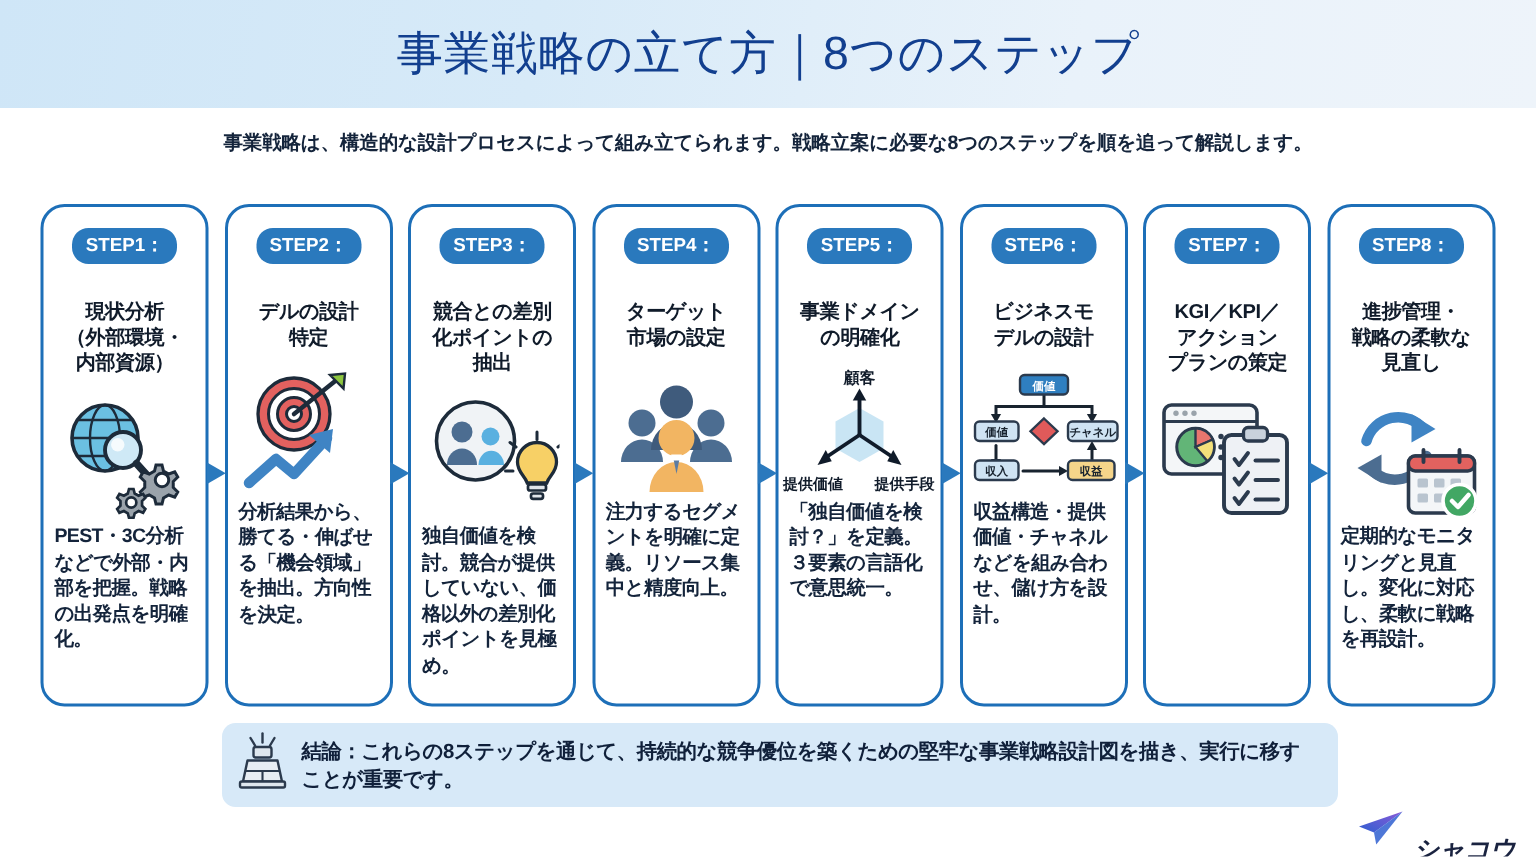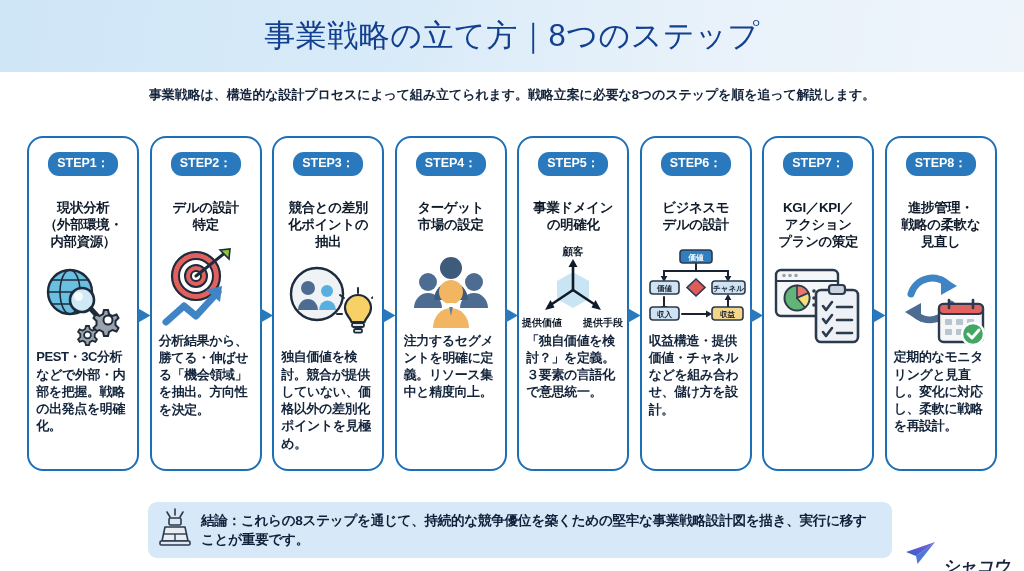--- a/index.html
+++ b/index.html
@@ -139,21 +139,21 @@
     background: #2a79bd;
     clip-path: polygon(0 0, 100% 50%, 0 100%);
     z-index: 5;
   }
   .step-cell:last-child .connector { display: none; }
 
   
   .conclusion {
     position: absolute;
     left: 148px;
-    top: 502px;
+    top: 482px;
     width: 744px;
     height: 56px;
     background: #d7e9f8;
     border-radius: 9px;
     display: flex;
     align-items: center;
     padding: 0 12px 0 10px;
     gap: 9px;
   }
   .conclusion-text {

